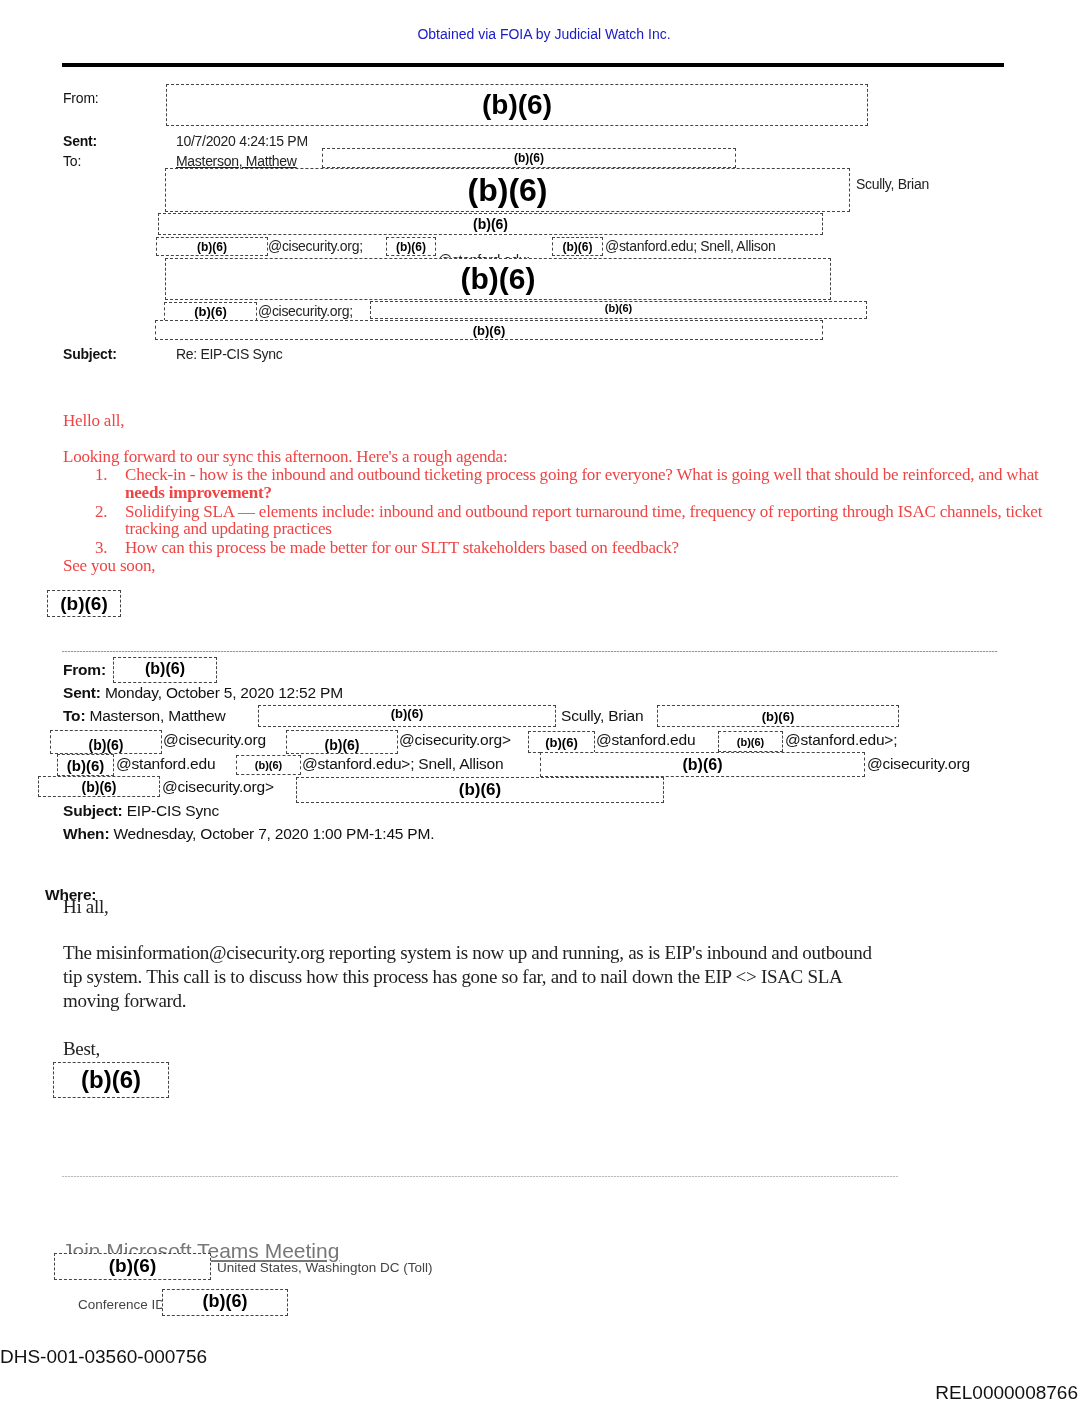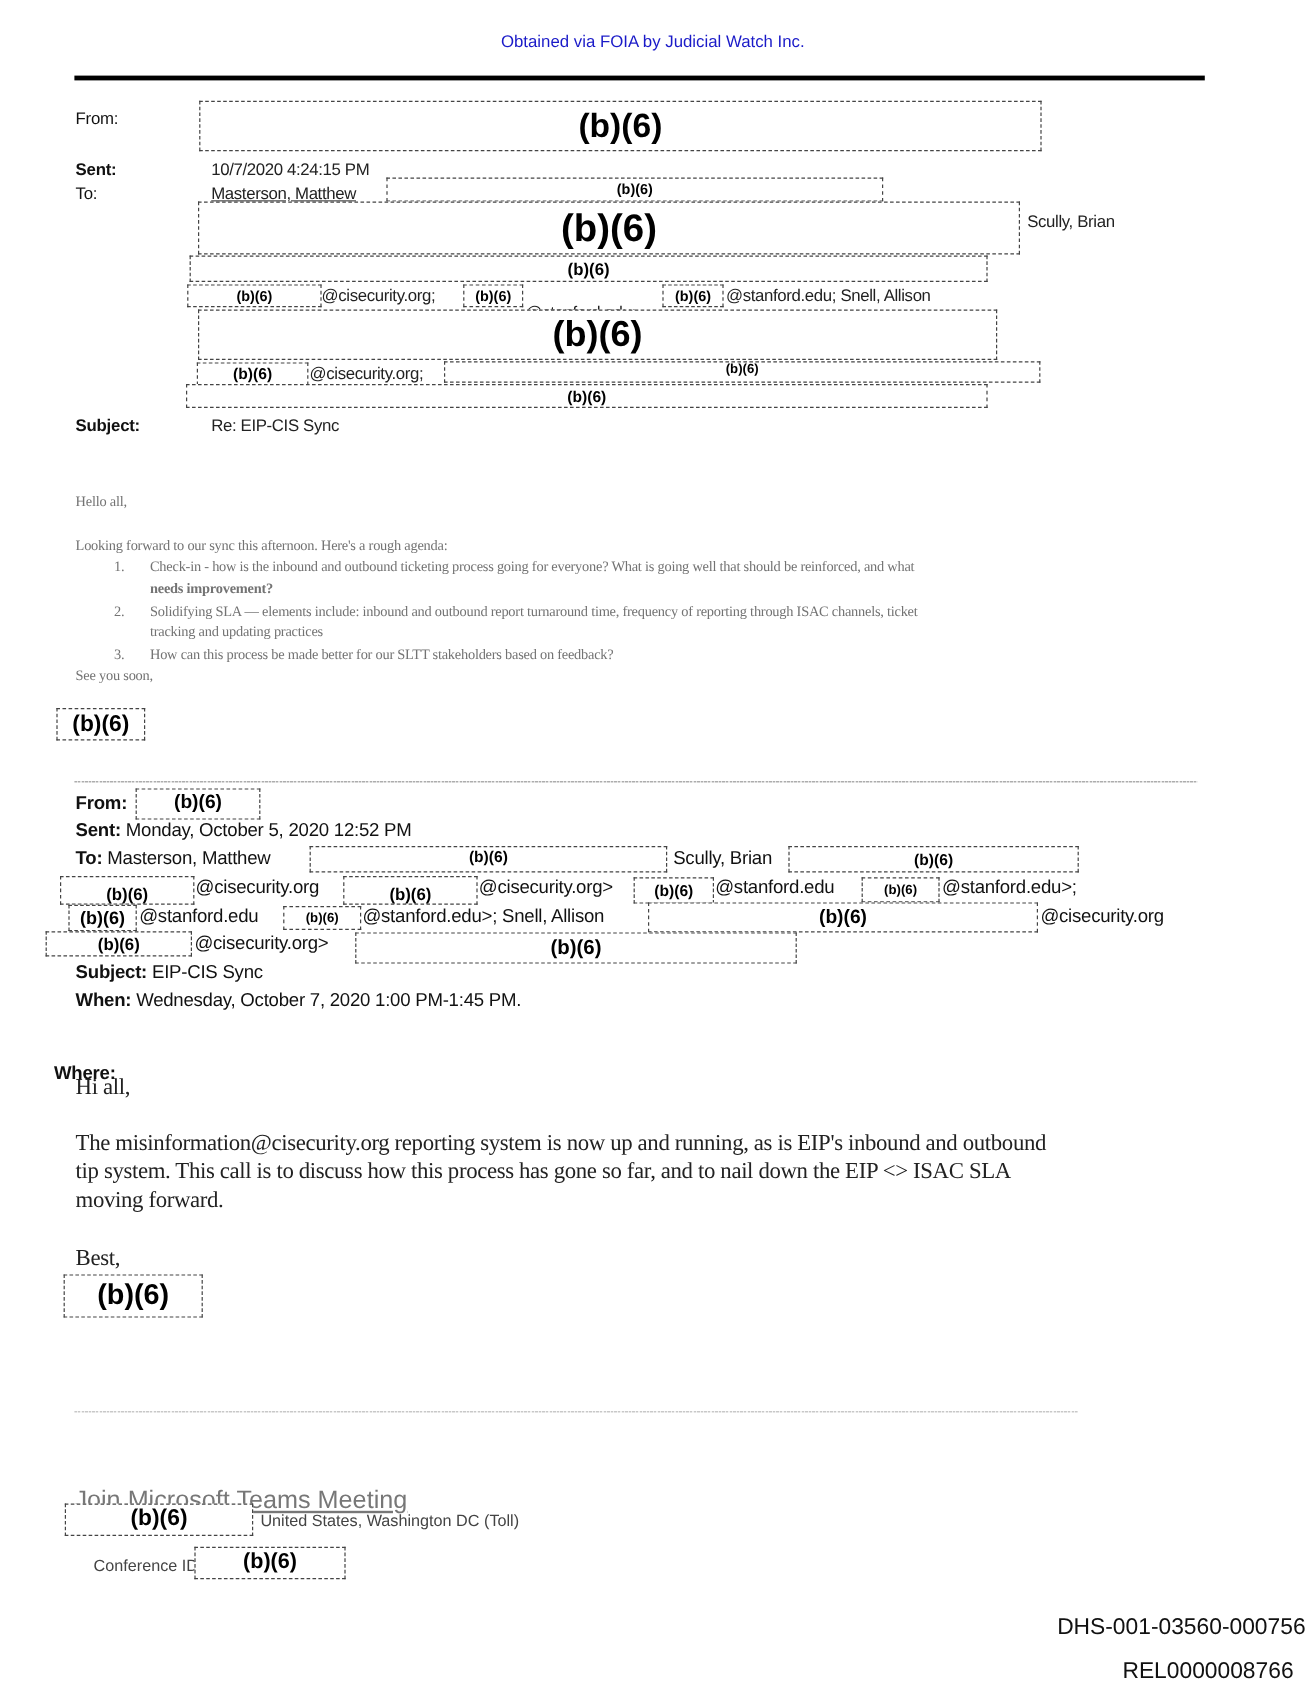--- a/index.html
+++ b/index.html
@@ -6,21 +6,21 @@
   body { width: 1088px; height: 1408px; position: relative; overflow: hidden; color: #111; }
   .abs { position: absolute; }
   .sans { font-family: "Liberation Sans", "DejaVu Sans", sans-serif; }
   .cond { font-family: "Liberation Sans", "DejaVu Sans", sans-serif; }
   .serif { font-family: "Liberation Serif", "DejaVu Serif", serif; }
   .red { position: absolute; border: 1px dashed #444; box-sizing: border-box; display: flex; align-items: center; justify-content: center; font-family: "Liberation Sans", "DejaVu Sans", sans-serif; font-weight: bold; color: #000; background: #fff; white-space: nowrap; }
   .banner { left: 0; width: 1088px; top: 26px; text-align: center; color: #1a1ac8; font-size: 14px; }
   .topbar { left: 62px; top: 63px; width: 942px; height: 4px; background: #000; }
   .hlabel { font-size: 14px; color: #111; letter-spacing: -0.2px; }
   .hval { font-size: 14px; color: #222; letter-spacing: -0.3px; white-space: nowrap; }
-  .body1 { font-size: 12px; color: #737373; white-space: nowrap; letter-spacing: -0.2px; }
+  .body1 { font-size: 17px; color: #ef4444; white-space: nowrap; letter-spacing: -0.2px; }
   .sep { height: 1px; background: repeating-linear-gradient(90deg,#999 0,#999 2px,#ddd 2px,#ddd 3px); }
   .h2 { font-size: 15.5px; color: #111; white-space: nowrap; letter-spacing: -0.2px; }
   .h2 b { font-weight: bold; }
   .body2 { font-size: 19px; color: #222; white-space: nowrap; letter-spacing: -0.3px; }
   .teams-link { font-size: 21px; color: #777; text-decoration: underline; white-space: nowrap; margin-top: 25px; }
   .small-gray { font-size: 13.5px; color: #444; white-space: nowrap; }
   .footer { font-size: 19px; color: #111; white-space: nowrap; }
 </style>
 </head>
 <body>
@@ -149,14 +149,14 @@
 <div class="abs sep" style="left:62px;top:1176px;width:836px;background:repeating-linear-gradient(90deg,#bbb 0,#bbb 2px,#eee 2px,#eee 3px);"></div>
 
 <div>
   <div class="abs teams-link sans" style="left:62px;top:1214px;">Join Microsoft Teams Meeting</div>
   <div class="red" style="left:54px;top:1253px;width:157px;height:27px;font-size:19px;align-items:flex-start;padding-top:1px;">(b)(6)</div>
   <div class="abs small-gray sans" style="left:217px;top:1260px;">United States, Washington DC (Toll)</div>
   <div class="abs small-gray sans" style="left:78px;top:1297px;">Conference ID</div>
   <div class="red" style="left:162px;top:1289px;width:126px;height:27px;font-size:18px;align-items:flex-start;padding-top:1px;">(b)(6)</div>
 </div>
 
-<div class="abs footer sans" style="left:0;width:1088px;text-align:right;top:1346px;">DHS-001-03560-000756</div>
+<div class="abs footer sans" style="left:0;width:1088px;text-align:left;top:1346px;">DHS-001-03560-000756</div>
 <div class="abs footer sans" style="right:10px;top:1382px;">REL0000008766</div>
 
 </body></html>

